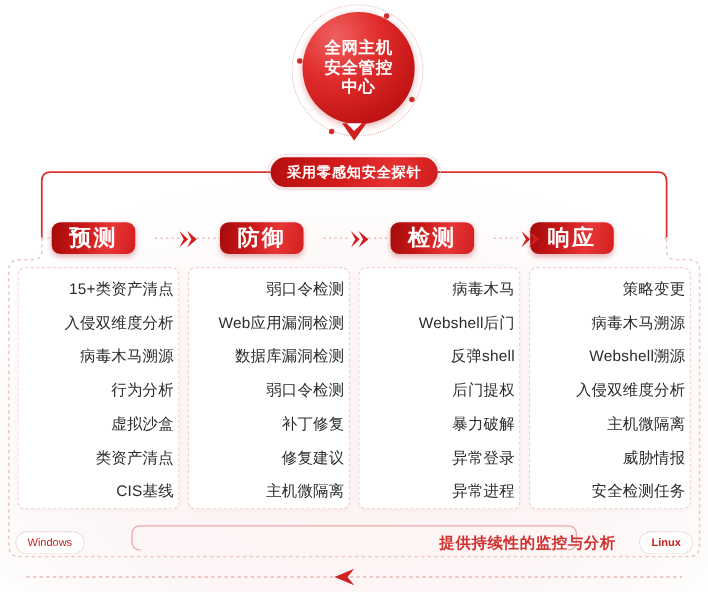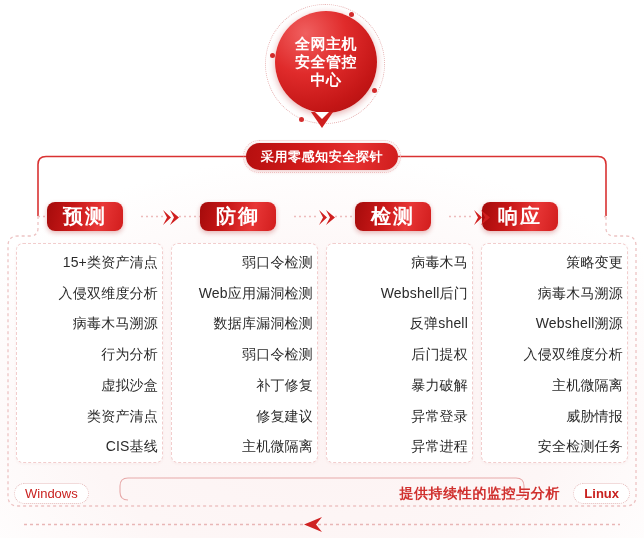--- a/index.html
+++ b/index.html
@@ -137,21 +137,21 @@
     white-space: nowrap;
   }
 
   
   .os-badge {
     position: absolute; top: 483px;
     height: 21px; padding: 0 10px;
     border-radius: 11px;
     background: #ffffff;
     border: 1px dotted #e5b8b8;
-    color: #c9211f; font-size: 13px;
+    color: #c9211f; font-size: 10px;
     display: flex; align-items: center; justify-content: center;
     z-index: 6;
   }
   .os-badge.left { left: 14px; }
   .os-badge.right { right: 14px; font-weight: bold; }
 
   .bottom-caption {
     position: absolute; left: 0; top: 485px;
     width: 560px; text-align: right;
     color: #d0302e; font-size: 14px; font-weight: bold;

